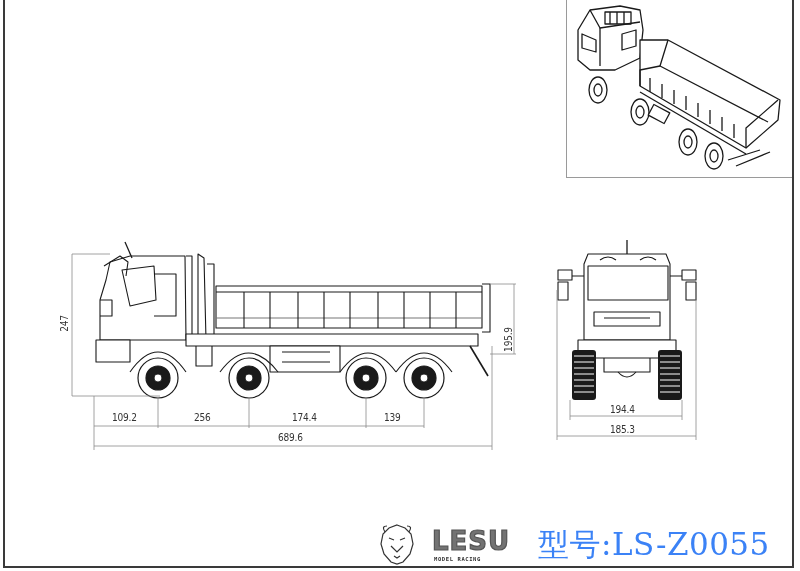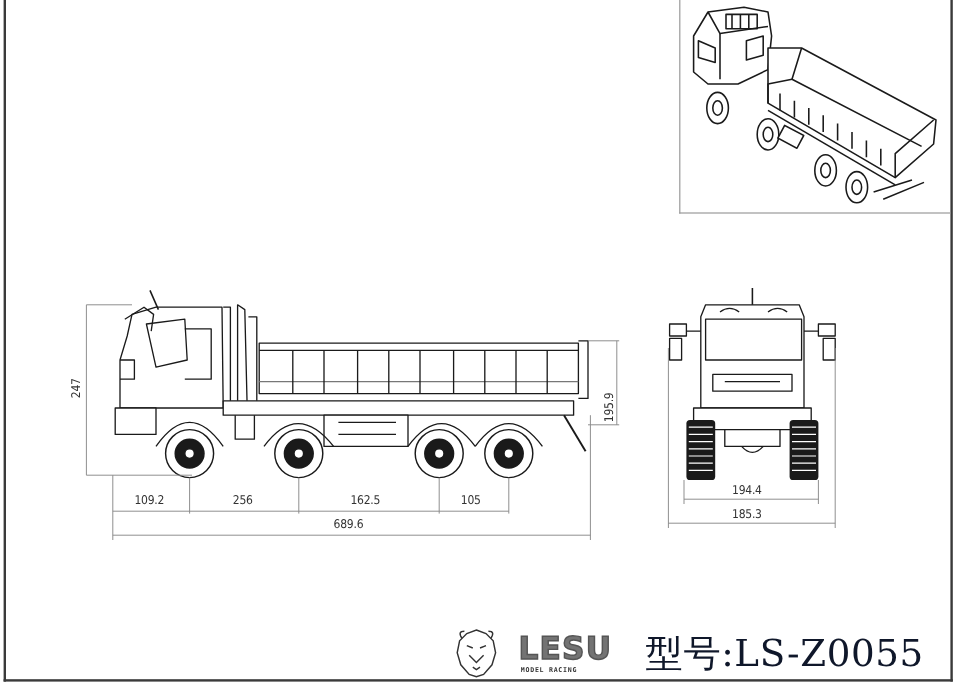--- a/index.html
+++ b/index.html
@@ -8,21 +8,21 @@
   .frame-left { position: absolute; left: 3px; top: 0; width: 2px; height: 568px; background: #3a3a3a; }
   .frame-right { position: absolute; left: 792px; top: 0; width: 2px; height: 568px; background: #3a3a3a; }
   .frame-bottom { position: absolute; left: 3px; top: 566px; width: 791px; height: 2px; background: #3a3a3a; }
   .iso-box { position: absolute; left: 566px; top: 0; width: 226px; height: 178px; border-left: 1px solid #9a9a9a; border-bottom: 1px solid #9a9a9a; box-sizing: border-box; }
   .dim-text { position: absolute; font-size: 10px; color: #333; font-family: "DejaVu Sans Condensed", "DejaVu Sans", sans-serif; letter-spacing: -0.2px; }
   .dim-vert { transform: rotate(-90deg); transform-origin: center center; }
   svg { position: absolute; left: 0; top: 0; }
   .title-block { position: absolute; left: 375px; top: 518px; height: 48px; width: 415px; }
   .brand-word { position: absolute; left: 57px; top: 8px; font-size: 26px; color: #737373; -webkit-text-stroke: 1.2px #555; font-family: "DejaVu Sans", sans-serif; font-weight: bold; letter-spacing: 1px; }
   .brand-sub { position: absolute; left: 59px; top: 38px; font-size: 5.5px; color: #333; letter-spacing: 0.6px; font-family: "DejaVu Sans Mono", monospace; font-weight: bold; }
-  .model-text { position: absolute; left: 163px; top: 6px; font-size: 31px; color: #0f172a; font-family: "DejaVu Serif", "Liberation Serif", serif; white-space: nowrap; letter-spacing: 0.5px; text-align: right; }
+  .model-text { position: absolute; left: 163px; top: 6px; font-size: 31px; color: #3b82f6; font-family: "DejaVu Serif", "Liberation Serif", serif; white-space: nowrap; letter-spacing: 0.5px; text-align: right; }
 </style>
 </head>
 <body>
 
 <div class="sheet">
   <div class="frame-left"></div>
   <div class="frame-right"></div>
   <div class="frame-bottom"></div>
 
   <div class="iso-box"></div>
@@ -113,22 +113,22 @@
       <path d="M158 398 L158 428 M249 398 L249 428 M366 398 L366 428 M424 398 L424 428"></path>
       <path d="M94 426 L424 426"></path>
       <path d="M492 346 L492 450"></path>
       <path d="M94 446 L492 446"></path>
     </g>
   </svg>
   <div class="dim-text dim-vert" style="left:56px; top:318px;">247</div>
   <div class="dim-text dim-vert" style="left:496px; top:334px;">195.9</div>
   <div class="dim-text" style="left:112px; top:412px;">109.2</div>
   <div class="dim-text" style="left:194px; top:412px;">256</div>
-  <div class="dim-text" style="left:292px; top:412px;">162.5</div>
-  <div class="dim-text" style="left:384px; top:412px;">105</div>
+  <div class="dim-text" style="left:292px; top:412px;">174.4</div>
+  <div class="dim-text" style="left:384px; top:412px;">139</div>
   <div class="dim-text" style="left:278px; top:432px;">689.6</div>
 
   <svg width="800" height="571" viewBox="0 0 800 571">
     <g fill="none" stroke="#1a1a1a" stroke-width="1.1" stroke-linejoin="round">
       <path d="M584 264 L588 254 L666 254 L670 264 L670 340 L584 340 Z" fill="#fff"></path>
       <path d="M588 266 L668 266 L668 300 L588 300 Z"></path>
       <path d="M627 240 L627 254" stroke-width="1.3"></path>
       <path d="M600 260 Q608 254 616 260 M640 260 Q648 254 656 260"></path>
       <rect x="558" y="270" width="14" height="10"></rect>
       <rect x="558" y="282" width="10" height="18"></rect>

